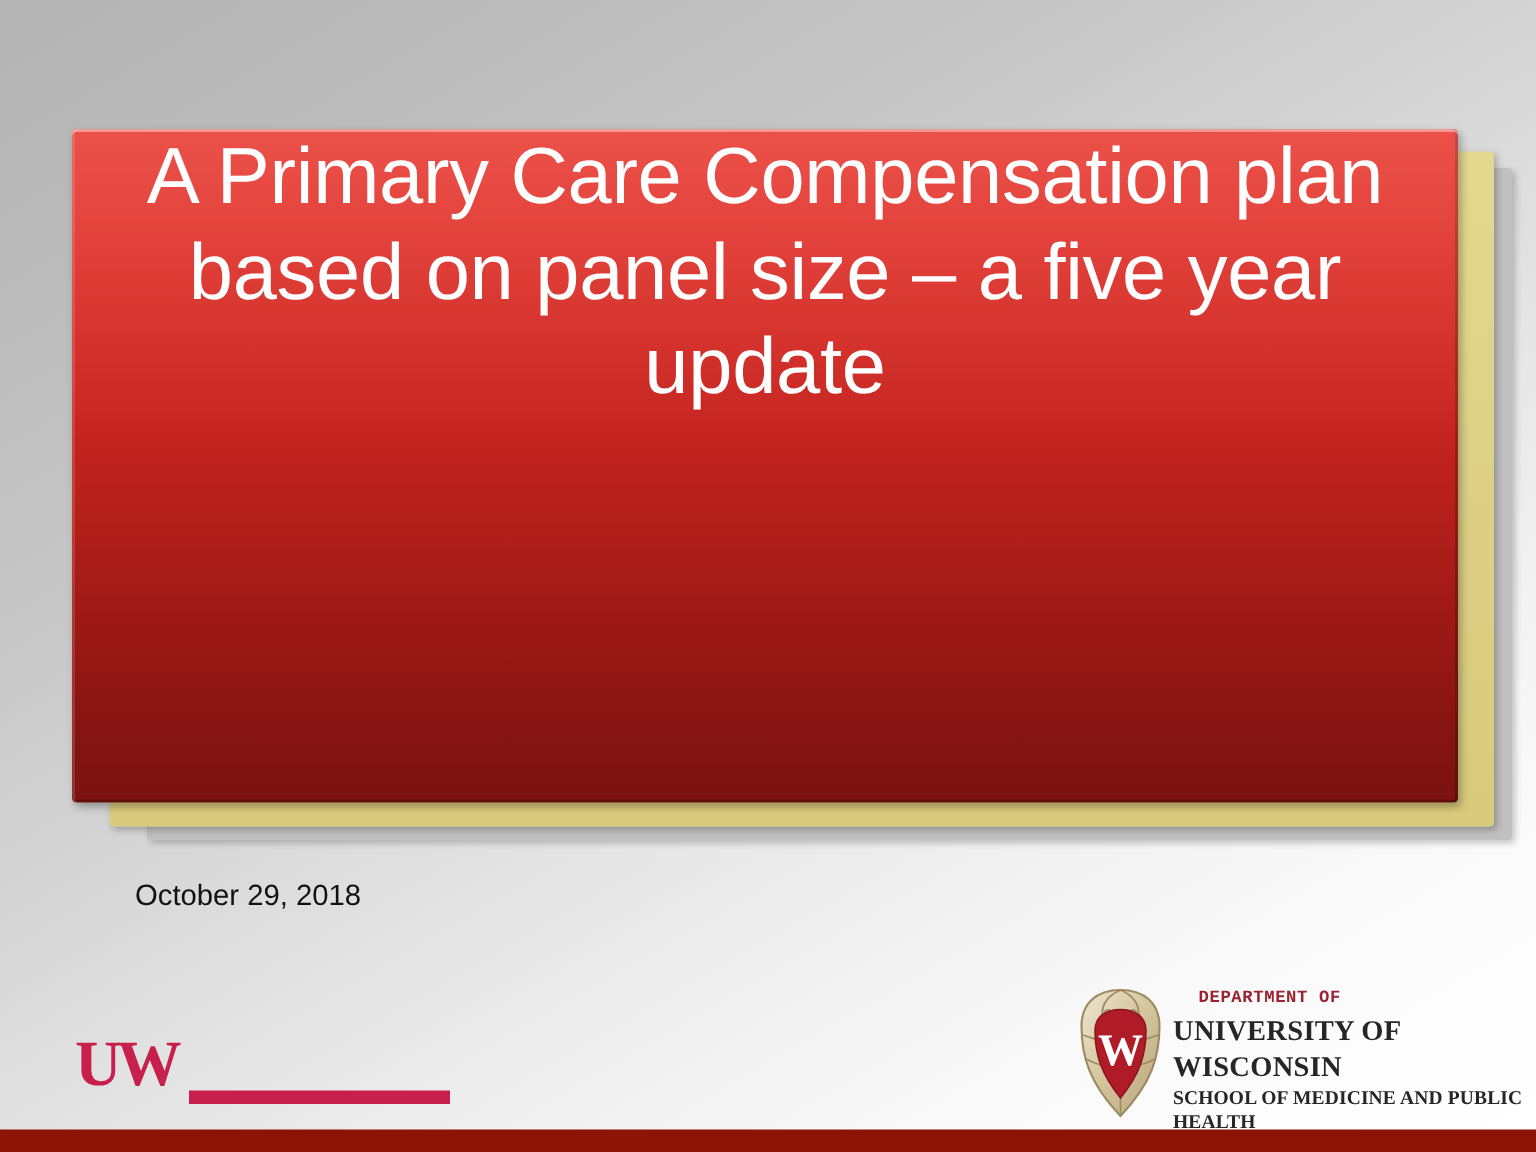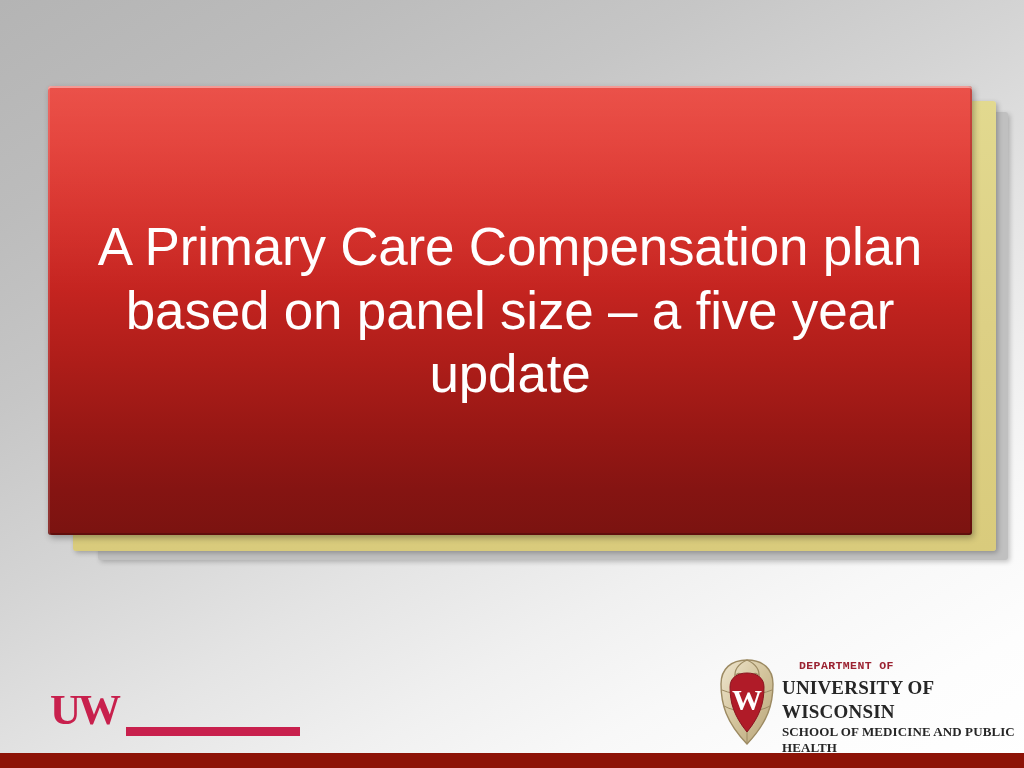--- a/index.html
+++ b/index.html
@@ -72,21 +72,21 @@
         #961714 78%,
         #851412 90%,
         #7b1310 100%);
     box-shadow:
       2px 3px 6px rgba(0,0,0,0.30),
       inset 0 2px 0 rgba(255,255,255,0.42),
       inset 2px 0 0 rgba(255,255,255,0.14),
       inset -2px 0 0 rgba(0,0,0,0.18),
       inset 0 -2px 0 rgba(0,0,0,0.22);
     display: flex;
-    align-items: center;
+    align-items: flex-start;
     justify-content: center;
     box-sizing: border-box;
     padding: 0 32px;
   }
   
   .plate-red::before {
     content: "";
     position: absolute;
     left: 0; right: 0; top: 0;
     height: 46%;
@@ -233,20 +233,21 @@
 <div id="slide">
 
   <div class="layer-gray"></div>
   <div class="layer-tan"></div>
 
   <div class="plate-red">
     <h1 class="plate-title">A Primary Care Compensation plan based on panel size – a five year update</h1>
   </div>
 
   <div class="subtitle">
+    <div class="subtitle-line">October 29, 2018</div>
   </div>
 
   <div class="uwhealth-logo">
     <span class="uwh-uw">UW</span>
     <span class="uwh-rule"></span>
   </div>
 
   <div class="smph-logo">
     <span class="crest">
       <svg width="58" height="92" viewBox="0 0 58 92" aria-hidden="true">

